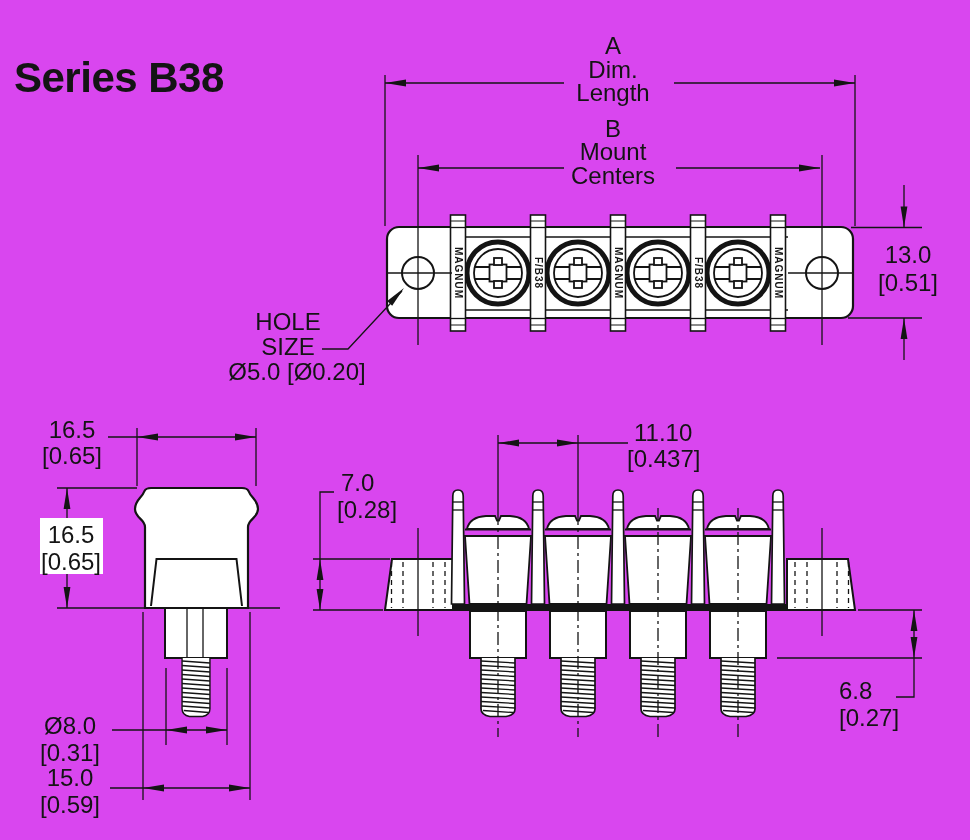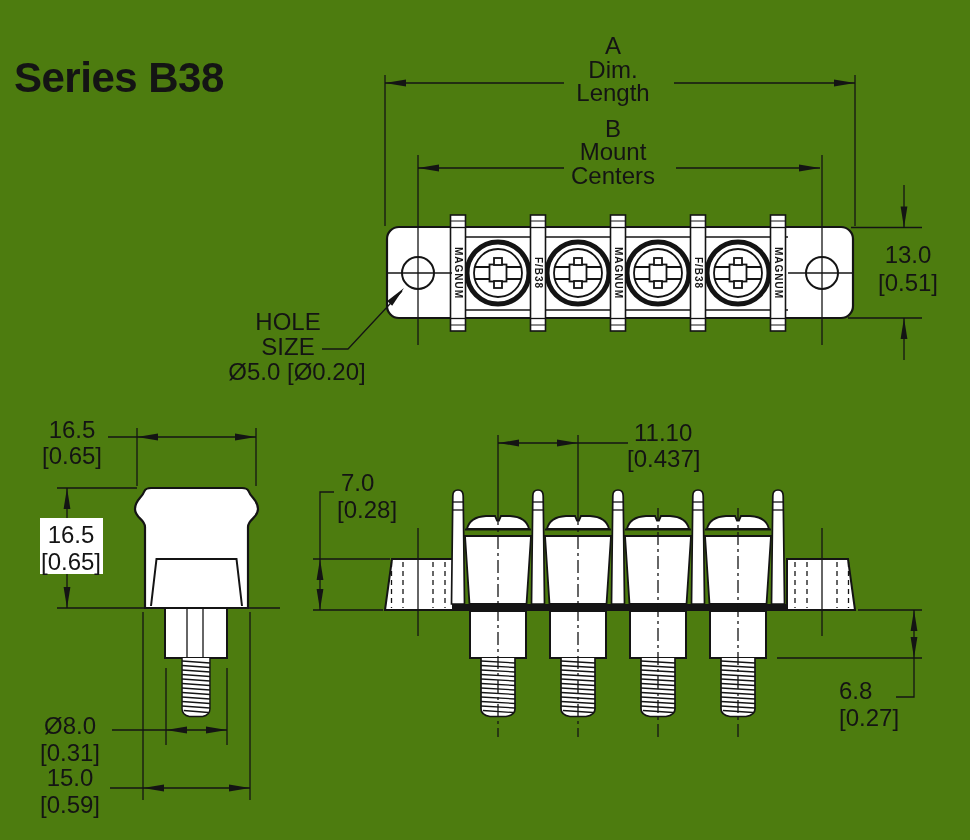--- a/index.html
+++ b/index.html
@@ -1,16 +1,16 @@
 <!DOCTYPE html>
 <html><head>
 <meta charset="utf-8">
 <style>
   html,body{margin:0;padding:0;background:#ffffff;}
-  .canvas{position:relative;width:970px;height:840px;background:#4d7c0f;overflow:hidden;}
+  .canvas{position:relative;width:970px;height:840px;background:#d946ef;overflow:hidden;}
   svg text{font-family:"Liberation Sans","DejaVu Sans",sans-serif;fill:#141414;}
   .title{font-size:42px;font-weight:bold;letter-spacing:-0.5px;}
   .dim{font-size:24px;}
   .molded{font-size:10px;font-weight:bold;letter-spacing:1px;}
   .ln{stroke:#141414;fill:none;stroke-linecap:butt;}
   .w1{stroke-width:1;}
   .w13{stroke-width:1.3;}
   .w16{stroke-width:1.6;}
   .w17{stroke-width:1.7;}
   .w18{stroke-width:1.8;}

